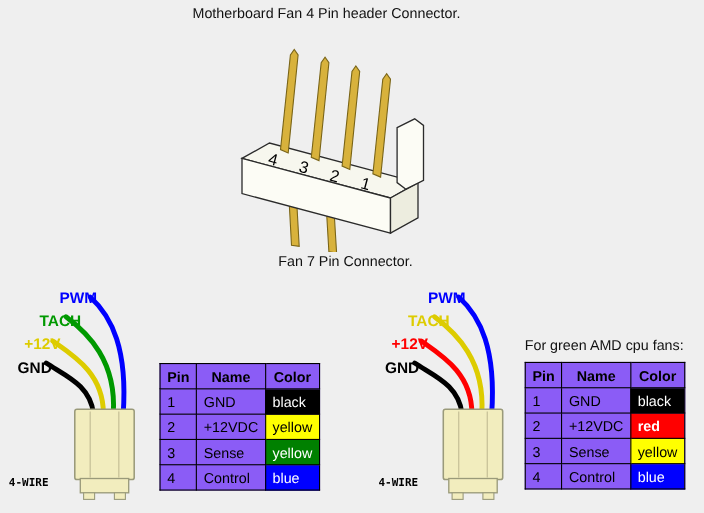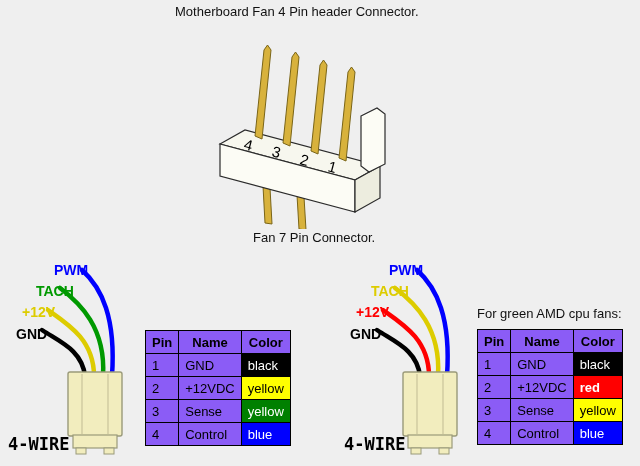--- a/index.html
+++ b/index.html
@@ -10,21 +10,21 @@
   }
   .abs { position:absolute; }
   .title, .subtitle, .caption {
     font-size:13px; color:#111; white-space:nowrap;
   }
   .wire-lbl {
     font-size:14px; font-weight:bold; white-space:nowrap;
   }
   .mono-lbl {
     font-family:"DejaVu Sans Mono", monospace;
-    font-size:17px; font-weight:bold; color:#000; white-space:nowrap;
+    font-size:10px; font-weight:bold; color:#000; white-space:nowrap;
   }
   table.pintab {
     border-collapse:collapse; background:#8b5cf6;
     font-size:13px; color:#000;
   }
   table.pintab th, table.pintab td {
     border:1px solid #000; padding:2px 6px; height:18px;
   }
   table.pintab th { font-weight:bold; text-align:center; }
   table.pintab td { text-align:left; }

